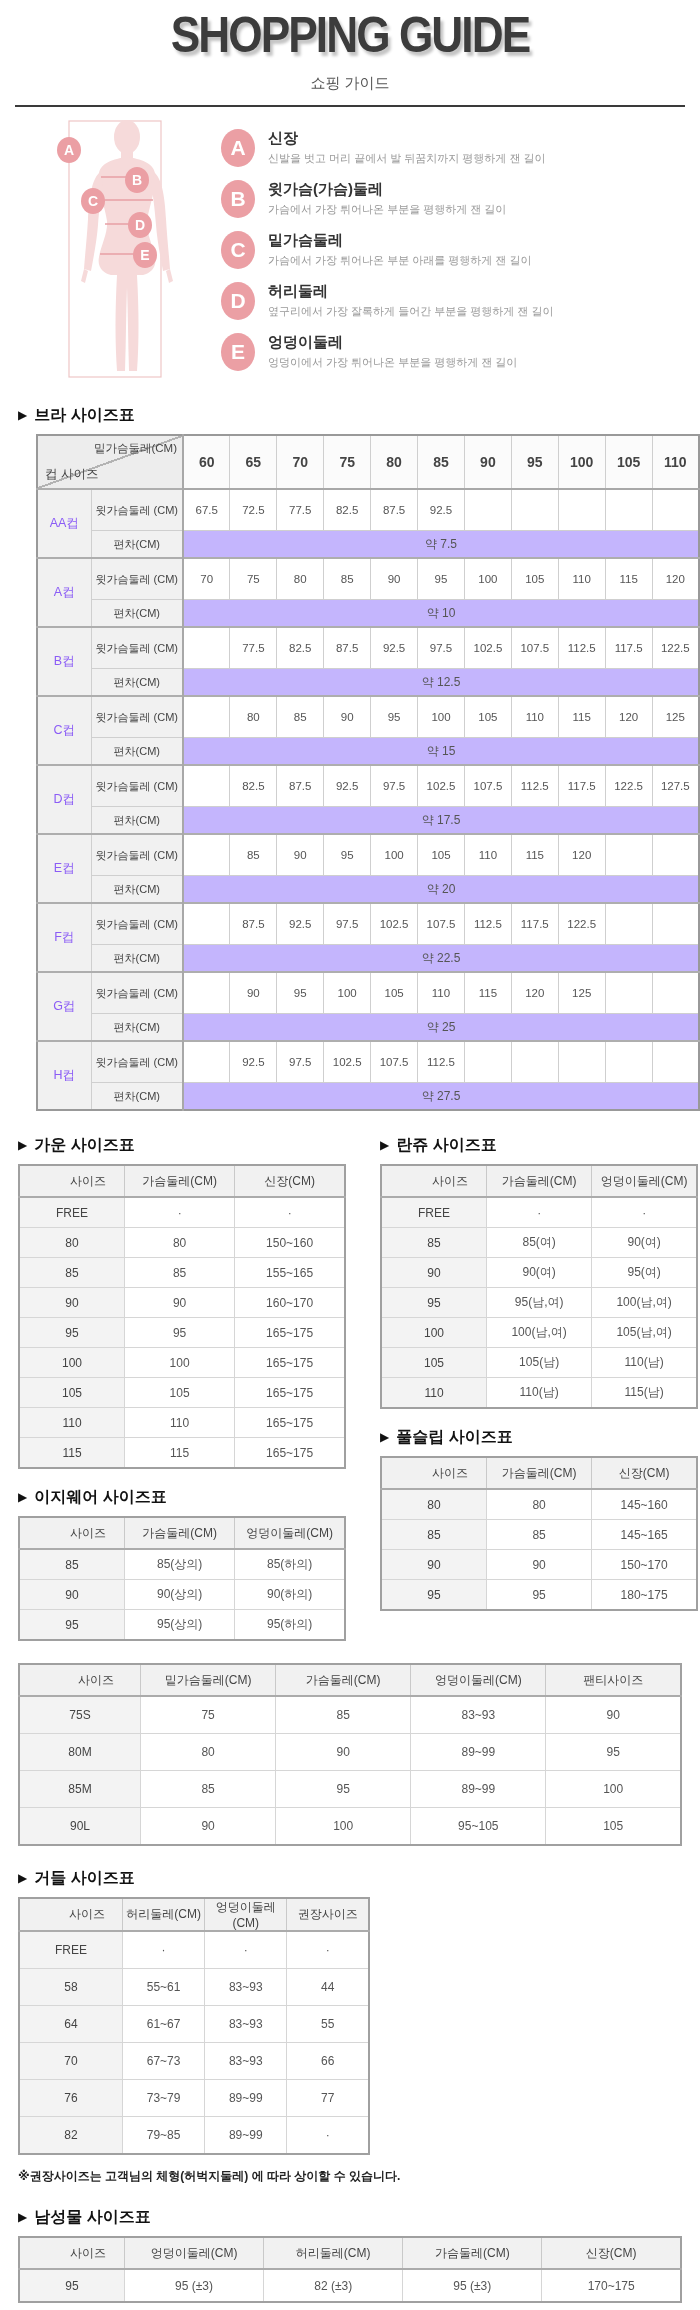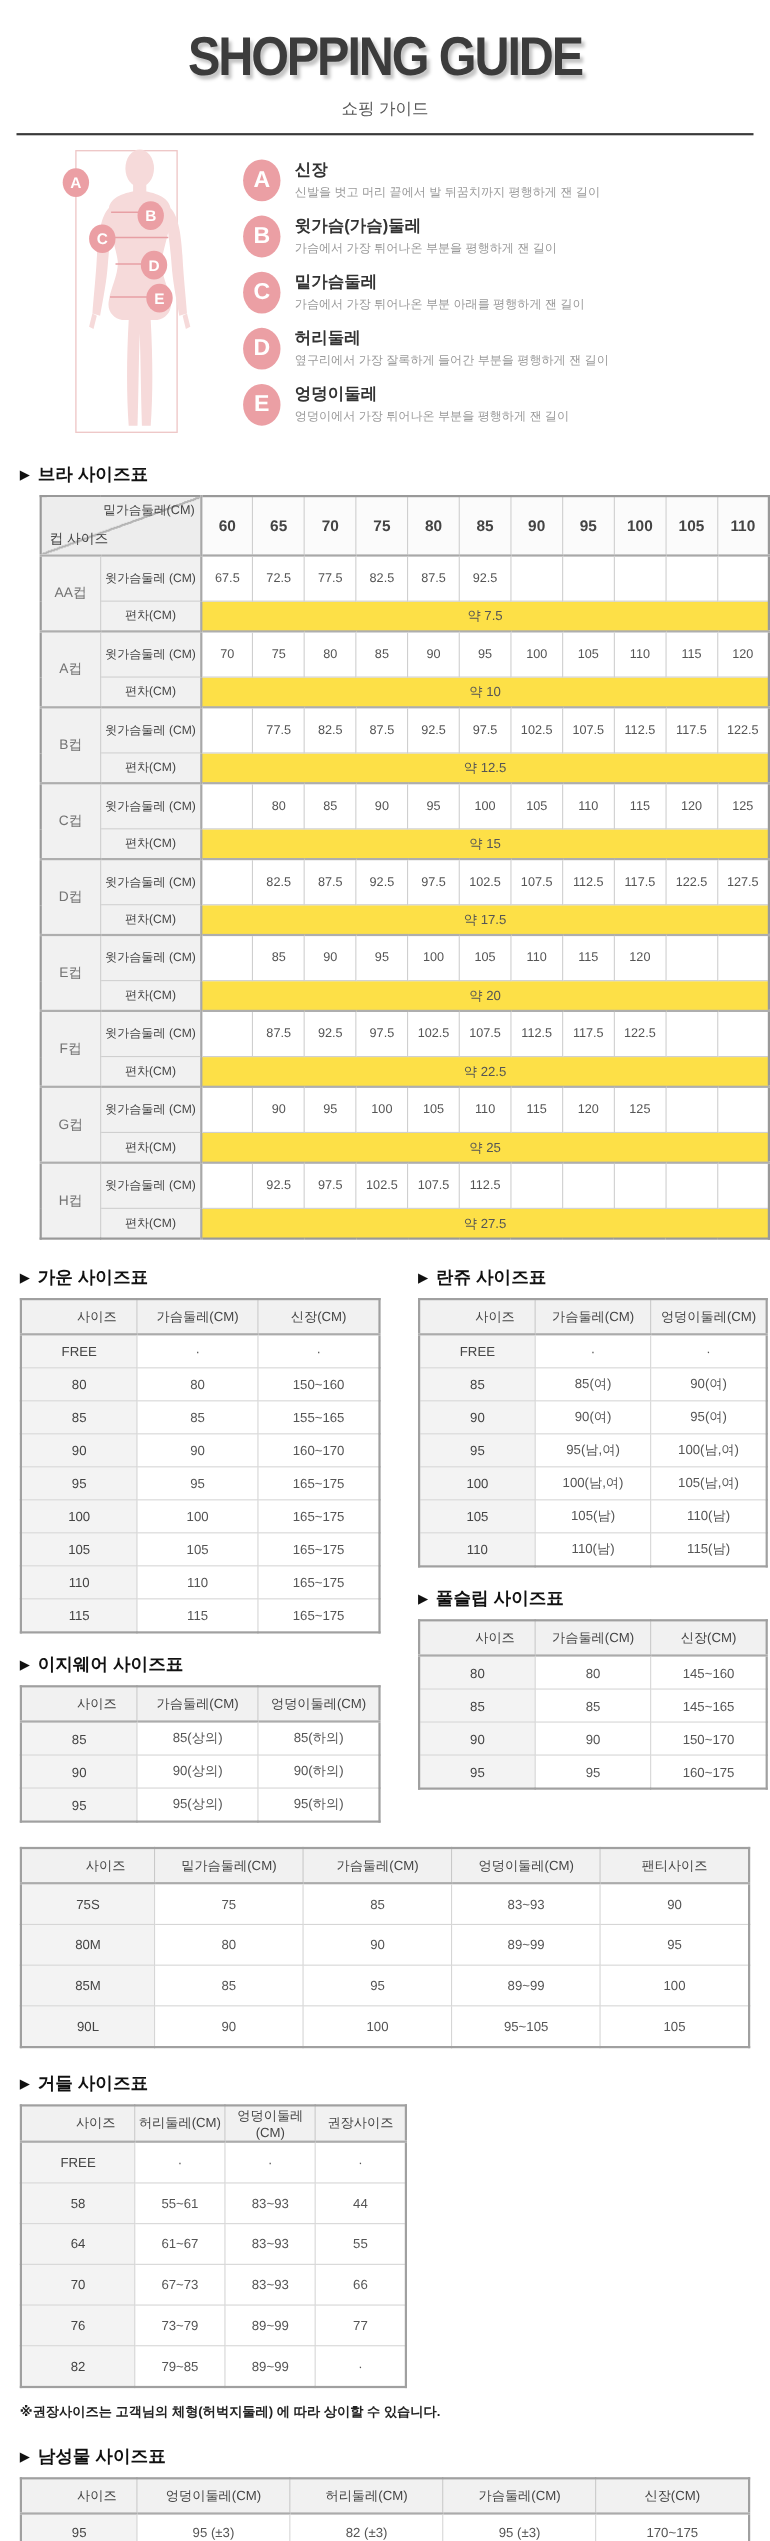--- a/index.html
+++ b/index.html
@@ -1,20 +1,20 @@
 <!DOCTYPE html>
 <html><head>
 <meta charset="utf-8">
 <style>
   html,body{margin:0;padding:0;background:#fff;}
   body{font-family:"Liberation Sans","DejaVu Sans",sans-serif;color:#555;}
   .page{width:700px;min-height:2310px;margin:0 auto;background:#fff;overflow:hidden;}
 
   
-  .hdr{text-align:center;padding-top:24px;}
+  .hdr{text-align:center;padding-top:8px;}
   .hdr h1{margin:0;font-size:46px;font-weight:900;letter-spacing:-2px;color:#3c3c3c;
           text-shadow:3px 3px 3px #c4c4c4;transform:scale(.96,1.08);}
   .subtitle{margin-top:12px;font-size:15px;color:#555;}
   .divider{height:0;border-top:2px solid #3a3a3a;margin:12px 15px 0 15px;}
 
   
   .measure{display:flex;padding:8px 12px 0 55px;}
   .figure-wrap{position:relative;width:150px;height:268px;flex:none;}
   .fig-dot{position:absolute;width:24px;height:26px;border-radius:50%;background:#eb9fa4;
            color:#fff;font-weight:bold;font-size:14px;display:flex;align-items:center;
@@ -39,25 +39,25 @@
              color:#555;}
   #bra-table th,#bra-table td{border:1px solid #cfcfcf;text-align:center;padding:0;}
   #bra-table .corner{background:#ededed;position:relative;height:52px;
      background-image:linear-gradient(to bottom right,transparent calc(50% - 1px),#b3b3b3 calc(50% - 1px),#b3b3b3 calc(50% + 1px),transparent calc(50% + 1px));
      border-right:2px solid #a8a8a8;}
   #bra-table .c-top{position:absolute;top:5px;right:5px;width:84px;font-size:11.5px;
      font-weight:normal;color:#444;text-align:right;line-height:1.25;}
   #bra-table .c-bot{position:absolute;bottom:5px;left:7px;font-size:12.5px;font-weight:normal;color:#444;}
   #bra-table .band{font-size:14px;font-weight:bold;color:#444;background:#fbfbfb;height:52px;
      border-bottom:2px solid #a8a8a8;}
-  #bra-table .cup-name{background:#f1f1f1;font-size:12.5px;font-weight:normal;color:#737373;}
+  #bra-table .cup-name{background:#f1f1f1;font-size:12.5px;font-weight:normal;color:#8b5cf6;}
   #bra-table .row-label{background:#f1f1f1;font-size:11px;font-weight:normal;color:#444;
      line-height:1.3;padding:2px;border-right:2px solid #a8a8a8;}
   #bra-table td.val{font-size:11.5px;height:40px;background:#fff;}
-  #bra-table td.dev{font-size:12px;height:26px;background:#fde047;}
+  #bra-table td.dev{font-size:12px;height:26px;background:#c4b5fd;}
   #bra-table tr.group-start th,#bra-table tr.group-start td{border-top:2px solid #aeaeae;}
 
   
   .stable{border-collapse:collapse;table-layout:fixed;border:2px solid #a0a0a0;width:100%;
           color:#555;}
   .stable th{background:#f1f1f1;font-weight:normal;color:#444;font-size:12px;
              border:1px solid #c9c9c9;border-bottom:2px solid #ababab;height:30px;padding:0;}
   .stable td{border:1px solid #d6d6d6;text-align:center;font-size:12px;height:29px;
              background:#fff;padding:0;}
   .stable td.size-col{background:#f3f3f3;color:#444;}
@@ -533,21 +533,21 @@
               <td>145~165</td>
             </tr>
             <tr>
               <td class="size-col">90</td>
               <td>90</td>
               <td>150~170</td>
             </tr>
             <tr>
               <td class="size-col">95</td>
               <td>95</td>
-              <td>160~175</td>
+              <td>180~175</td>
             </tr>
           </tbody>
         </table>
     </div>
   </div>
 
   <div class="sec m-top">
     <table class="stable t-allinone tbl-m">
         <thead>
           <tr>

